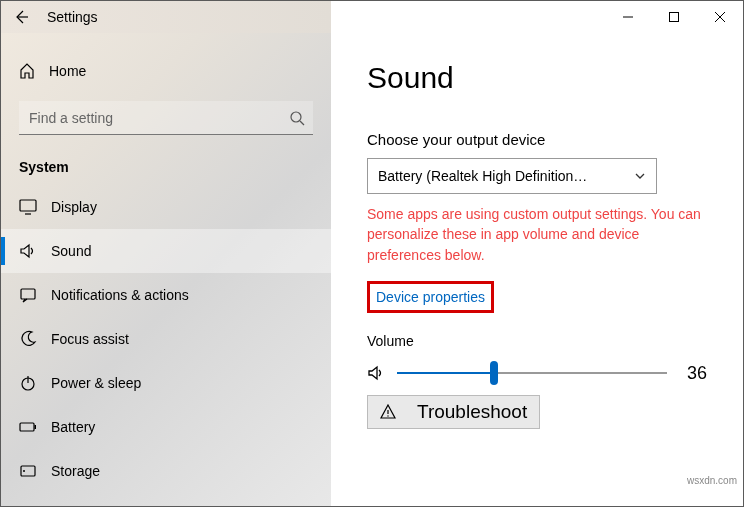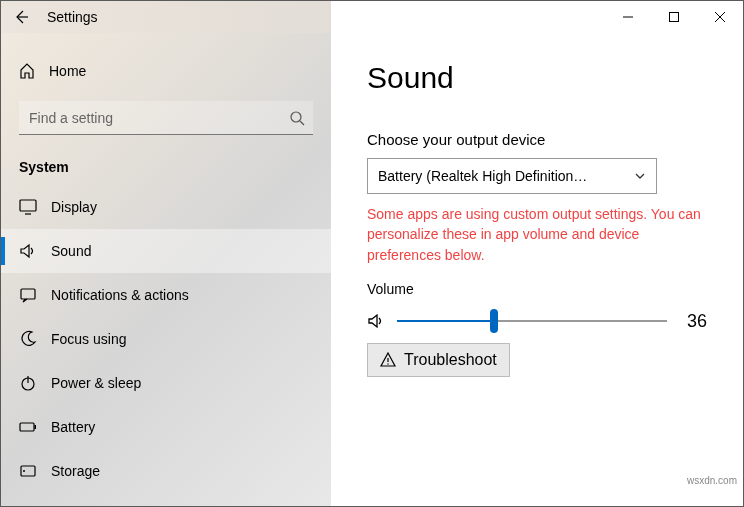--- a/index.html
+++ b/index.html
@@ -38,21 +38,21 @@
     .link-box { display: inline-block; border: 3px solid #d30000; padding: 4px 6px; margin-bottom: 20px; }
     .link-text { color: #0067c0; font-size: 14px; }
     .vol-label { font-size: 14px; margin-bottom: 14px; }
     .vol-row { display: flex; align-items: center; gap: 10px; margin-bottom: 11px; }
     .vol-row svg { width: 20px; height: 20px; flex: 0 0 20px; }
     .slider-wrap { flex: 1; position: relative; height: 20px; display: flex; align-items: center; }
     .slider-track { height: 2px; width: 100%; background: #999; position: relative; }
     .slider-fill { position: absolute; left: 0; top: 0; bottom: 0; background: #0067c0; }
     .slider-thumb { position: absolute; top: 50%; width: 8px; height: 24px; background: #0067c0; border-radius: 4px; transform: translate(-50%, -50%); }
     .vol-value { font-size: 18px; width: 30px; text-align: right; }
-    .ts-btn { height: 34px; border: 1px solid #bbb; background: #e9e9e9; display: inline-flex; align-items: center; gap: 8px; padding: 0 12px; font-size: 16px; }
+    .ts-btn { height: 34px; border: 1px solid #bbb; background: #e9e9e9; display: inline-flex; align-items: center; gap: 21px; padding: 0 12px; font-size: 19px; }
     .ts-btn svg { width: 16px; height: 16px; }
     .watermark { position: absolute; right: 6px; bottom: 20px; font-size: 10px; color: #888; margin-left: 45px; }
   </style>
 </head>
 <body>
 
 <div class="window">
   <div class="titlebar">
     <div class="titlebar-left">
       <div class="back-btn">
@@ -117,21 +117,21 @@
           <svg viewBox="0 0 18 18">
               <rect x="2" y="3" width="14" height="10" rx="1" fill="none" stroke="#000" stroke-width="1.2"></rect>
               <path d="M6 13 L4 16 L8 13" fill="none" stroke="#000" stroke-width="1.2"></path>
             </svg>
           <span>Notifications &amp; actions</span>
         </li>
         <li class="nav-item">
           <svg viewBox="0 0 18 18">
               <path d="M13 2 A7 7 0 1 0 16 12 A5 5 0 0 1 13 2 Z" fill="none" stroke="#000" stroke-width="1.2"></path>
             </svg>
-          <span>Focus using</span>
+          <span>Focus assist</span>
         </li>
         <li class="nav-item">
           <svg viewBox="0 0 18 18">
               <circle cx="9" cy="10" r="6" fill="none" stroke="#000" stroke-width="1.2"></circle>
               <path d="M9 2 V9" stroke="#000" stroke-width="1.2"></path>
             </svg>
           <span>Power &amp; sleep</span>
         </li>
         <li class="nav-item">
           <svg viewBox="0 0 18 18">
@@ -155,20 +155,23 @@
 
       <div class="section-label">Choose your output device</div>
       <div class="select-box">
         <span>Battery (Realtek High Definition…</span>
         <svg viewBox="0 0 12 12">
             <path d="M2 4 L6 8 L10 4" stroke="#333" stroke-width="1.3" fill="none"></path>
           </svg>
       </div>
       <div class="helper-text">Some apps are using custom output settings. You can personalize these in app volume and device preferences below.</div>
 
+      <div class="link-box">
+        <span class="link-text">Device properties</span>
+      </div>
 
       <div class="vol-label">Volume</div>
       <div class="vol-row">
         <svg viewBox="0 0 20 20">
             <path d="M2 8 H5 L10 4 V16 L5 12 H2 Z" fill="none" stroke="#000" stroke-width="1.3"></path>
             <path d="M12 7 Q15 10 12 13" fill="none" stroke="#000" stroke-width="1.3"></path>
           </svg>
         <div class="slider-wrap">
           <div class="slider-track">
             <div class="slider-fill" style="width:36%"></div>

